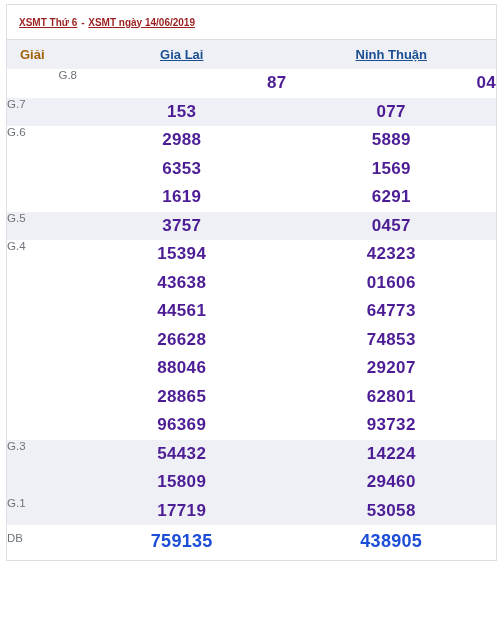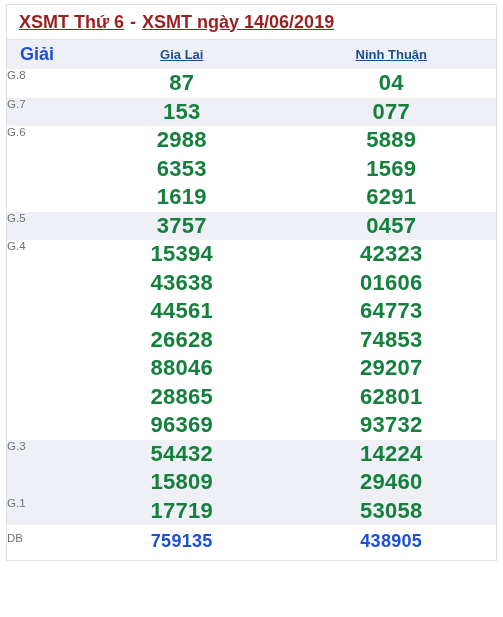--- a/index.html
+++ b/index.html
@@ -30,21 +30,21 @@
   .title-bar {
     box-sizing: border-box;
     height: 35px;
     padding: 0 12px;
     display: flex;
     align-items: center;
     background: #ffffff;
     border-bottom: 1px solid #dcdfe3;
   }
   .title-text {
-    font-size: 18px;
+    font-size: 10px;
     font-weight: bold;
     color: #9c1f1f;
     white-space: nowrap;
     letter-spacing: 0px;
   }
   .title-text a {
     color: #9c1f1f;
     text-decoration: underline;
   }
   .title-sep {
@@ -69,23 +69,23 @@
     background: #eef0f5;
   }
   thead th {
     height: 29px;
     vertical-align: middle;
     border-bottom: 1px solid #dcdfe3;
     border-right: 1px solid #d3d7de;
   }
   thead th:last-child { border-right: none; }
   .th-prize {
-    font-size: 18px;
-    font-weight: bold;
-    color: #1d4ed8;
+    font-size: 13px;
+    font-weight: bold;
+    color: #a16207;
     text-align: left;
     padding-left: 13px !important;
   }
   .th-prov {
     text-align: center;
     font-size: 13px;
     font-weight: bold;
   }
   .th-prov a {
     color: #1b4f91;
@@ -93,37 +93,37 @@
   }
   tbody tr.row-white { background: #ffffff; }
   tbody tr.row-alt   { background: #eef0f5; }
 
   tbody td {
     border-top: 1px solid #e6e8ec;
     border-right: 1px solid #d3d7de;
     vertical-align: top;
   }
   tbody td.cell-prov:last-child { border-right: none; }
-  tbody tr:first-child td { border-top: none; }
+  tbody tr:first-child td { border-top: none; text-align: right; }
 
   td.cell-prize {
     font-size: 11.5px;
     color: #6d7278;
     text-align: left;
     padding: 9px 0 0 13px;
     white-space: nowrap;
   }
   td.cell-prov {
     text-align: center;
     padding: 4px 0 5px 0;
   }
   .num {
-    font-size: 22px;
-    font-weight: bold;
-    color: #15803d;
+    font-size: 17px;
+    font-weight: bold;
+    color: #4c1d95;
     line-height: 28.5px;
     letter-spacing: 0.3px;
   }
   .num.special {
     color: #1d4ed8;
     font-size: 18px;
   }
   tr.db-row td.cell-prize { padding-top: 7px; }
   tr.db-row td.cell-prov  { padding-top: 2px; padding-bottom: 4px; }
 </style>

